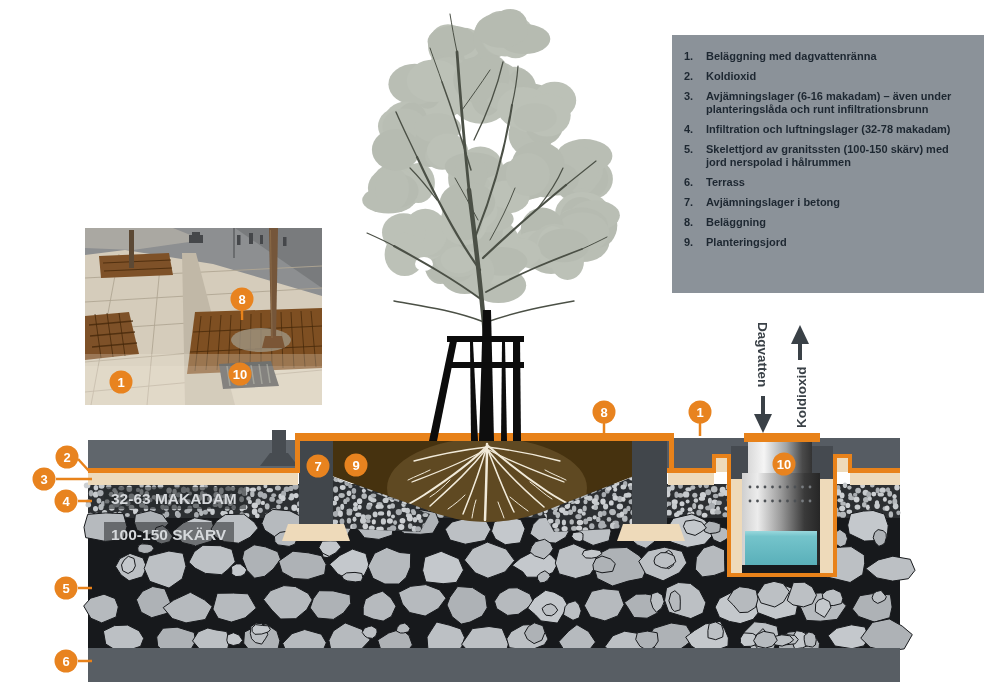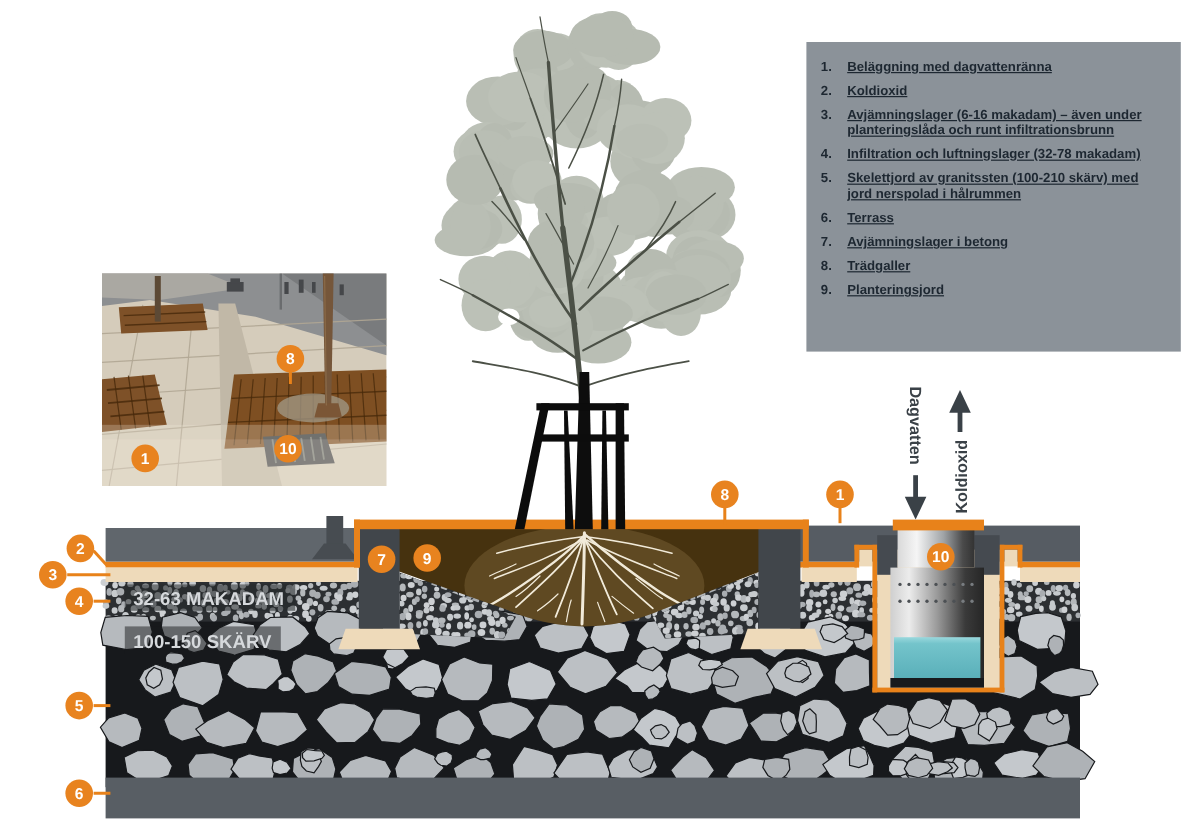--- a/index.html
+++ b/index.html
@@ -1,21 +1,21 @@
 <!DOCTYPE html>
 <html><head>
 <meta charset="utf-8">
 <style>
   html,body{margin:0;padding:0;background:#fff;}
   .stage{position:relative;width:1000px;height:688px;background:#fff;font-family:"Liberation Sans",sans-serif;overflow:hidden;}
   .scene{position:absolute;left:0;top:0;}
   .legend{position:absolute;left:672px;top:35px;width:312px;height:258px;background:#8b9299;box-sizing:border-box;padding:15px 12px 10px 12px;}
   .lgd-row{display:flex;margin-bottom:6.5px;font-size:11px;font-weight:bold;color:#1d2731;line-height:1.22;}
   .lgd-num{width:22px;flex:none;}
-  .lgd-txt{flex:1;text-decoration:underline;}
+  .lgd-txt{flex:1;}
 </style>
 </head>
 <body>
 
 <div class="stage">
 
 <svg class="scene" width="1000" height="688" viewBox="0 0 1000 688">
   <defs>
     <linearGradient id="neckGrad" x1="0" y1="0" x2="1" y2="0">
       <stop offset="0" stop-color="#d9d9d9"></stop>
@@ -1520,33 +1520,33 @@
   <div class="lgd-row">
         <span class="lgd-num">3.</span>
         <span class="lgd-txt">Avjämningslager (6-16 makadam) – även under planteringslåda och runt infiltrationsbrunn</span>
       </div>
   <div class="lgd-row">
         <span class="lgd-num">4.</span>
         <span class="lgd-txt">Infiltration och luftningslager (32-78 makadam)</span>
       </div>
   <div class="lgd-row">
         <span class="lgd-num">5.</span>
-        <span class="lgd-txt">Skelettjord av granitssten (100-210 skärv) med jord nerspolad i hålrummen</span>
+        <span class="lgd-txt">Skelettjord av granitssten (100-150 skärv) med jord nerspolad i hålrummen</span>
       </div>
   <div class="lgd-row">
         <span class="lgd-num">6.</span>
         <span class="lgd-txt">Terrass</span>
       </div>
   <div class="lgd-row">
         <span class="lgd-num">7.</span>
         <span class="lgd-txt">Avjämningslager i betong</span>
       </div>
   <div class="lgd-row">
         <span class="lgd-num">8.</span>
-        <span class="lgd-txt">Trädgaller</span>
+        <span class="lgd-txt">Beläggning</span>
       </div>
   <div class="lgd-row">
         <span class="lgd-num">9.</span>
         <span class="lgd-txt">Planteringsjord</span>
       </div>
 </div>
 
 </div>
 
 </body></html>

